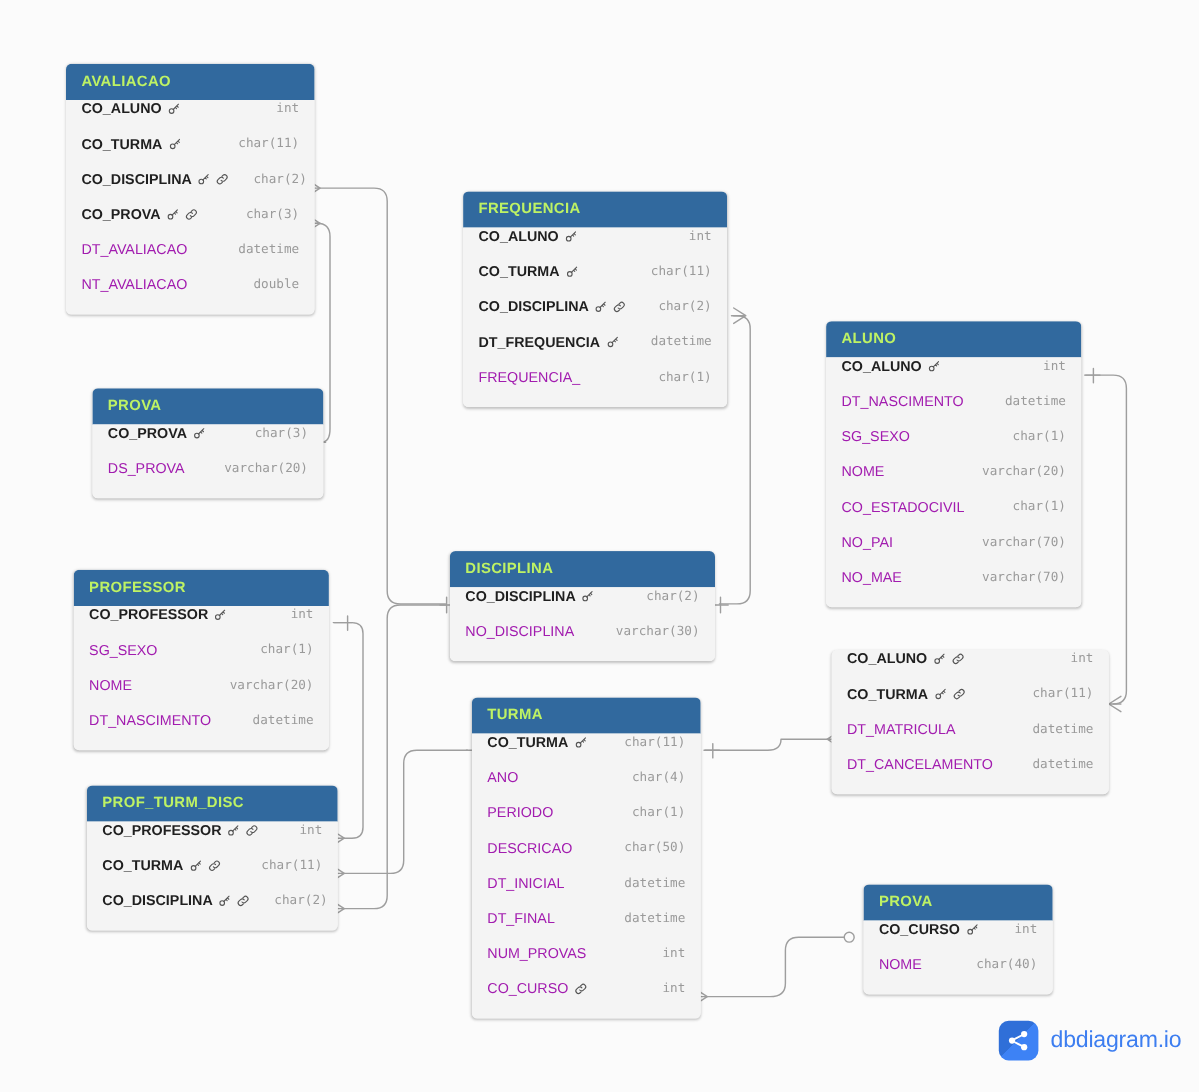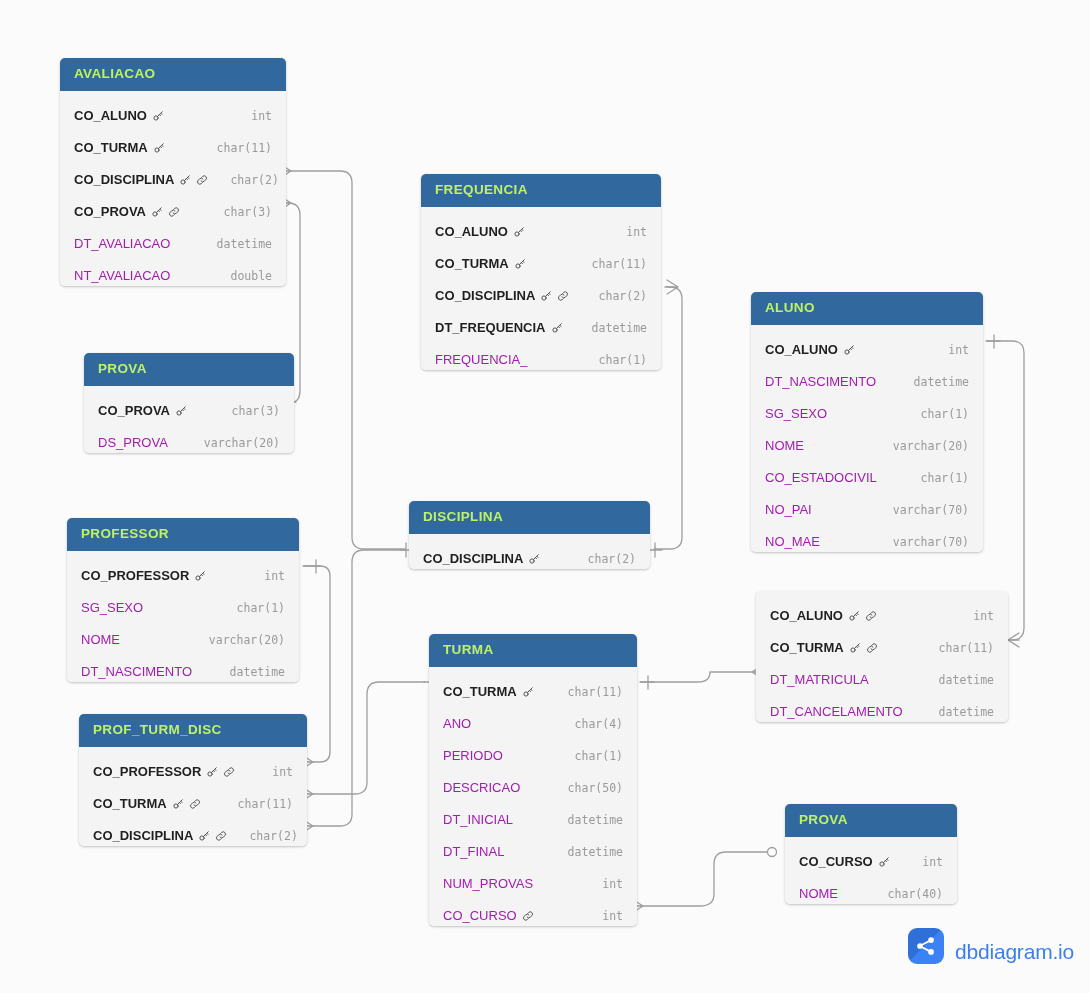--- a/index.html
+++ b/index.html
@@ -38,21 +38,21 @@
     letter-spacing: 0.35px;
     padding: 9px 14px 10px 14px;
     line-height: 14px;
   }
   .table-body {
     background: #f4f4f4;
     padding-bottom: 3px;
   }
   .field-row {
     display: flex;
-    align-items: flex-end;
+    align-items: flex-start;
     justify-content: space-between;
     padding: 0 14px;
     height: 32px;
     box-sizing: border-box;
     background: #f4f4f4;
     white-space: nowrap;
   }
   .field-left {
     display: flex;
     align-items: center;
@@ -76,21 +76,21 @@
     font-size: 12px;
     line-height: 1;
     transform: translateY(0px);
   }
   .key-icon svg, .fk-icon svg { display:block; }
   .logo {
     position: absolute;
     left: 908px;
     top: 928px;
     display: flex;
-    align-items: flex-end;
+    align-items: center;
     gap: 11px;
     z-index: 6;
   }
   .logo-mark {
     width: 36px;
     height: 36px;
     border-radius: 9px;
     background: linear-gradient(135deg, #2f6fd8 0%, #2f6fd8 48%, #3d82f5 48%, #3d82f5 100%);
     display: flex;
     align-items: center;
@@ -419,20 +419,26 @@
               <span>CO_DISCIPLINA</span>
               <span class="key-icon">
                 <svg width="12" height="12" viewBox="0 0 24 24" fill="none" stroke="#555" stroke-width="2" stroke-linecap="round" stroke-linejoin="round">
                   <circle cx="8" cy="16" r="4.2"></circle>
                   <path d="M10.9 13.1 L20.5 3.5 M17.5 6.5 L20 9 M14.8 9.2 L17 11.4"></path>
                 </svg>
               </span>
             </div>
             <div class="field-type">char(2)</div>
           </div>
+          <div class="field-row">
+            <div class="field-left">
+              <span>NO_DISCIPLINA</span>
+            </div>
+            <div class="field-type">varchar(30)</div>
+          </div>
         </div>
       </div>
       <div class="table-card" style="left: 756px; top: 591px; width: 252px;">
         <div class="table-body">
           <div class="field-row pk">
             <div class="field-left">
               <span>CO_ALUNO</span>
               <span class="key-icon">
                 <svg width="12" height="12" viewBox="0 0 24 24" fill="none" stroke="#555" stroke-width="2" stroke-linecap="round" stroke-linejoin="round">
                   <circle cx="8" cy="16" r="4.2"></circle>

